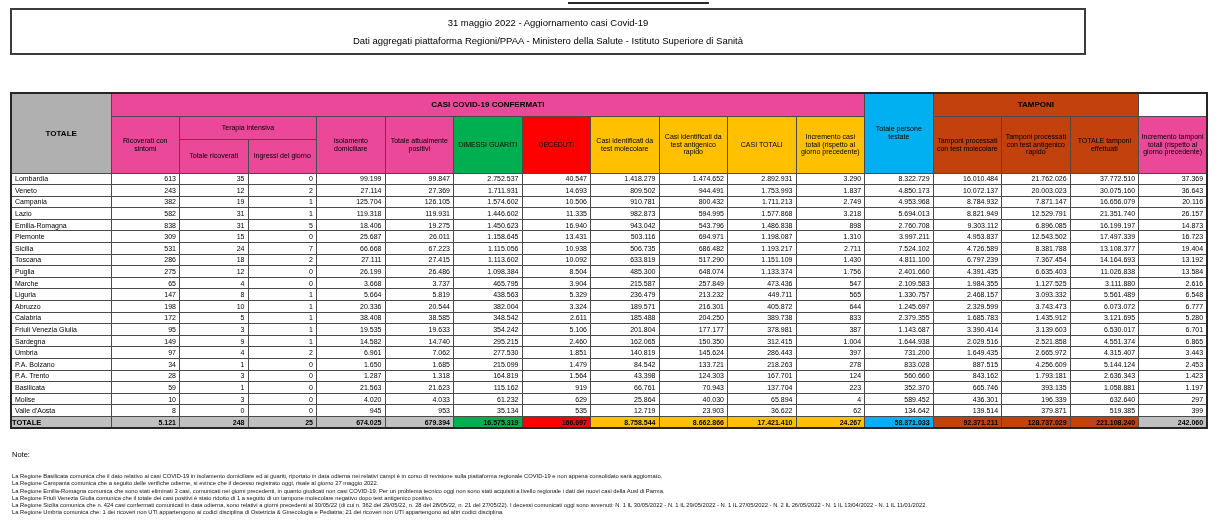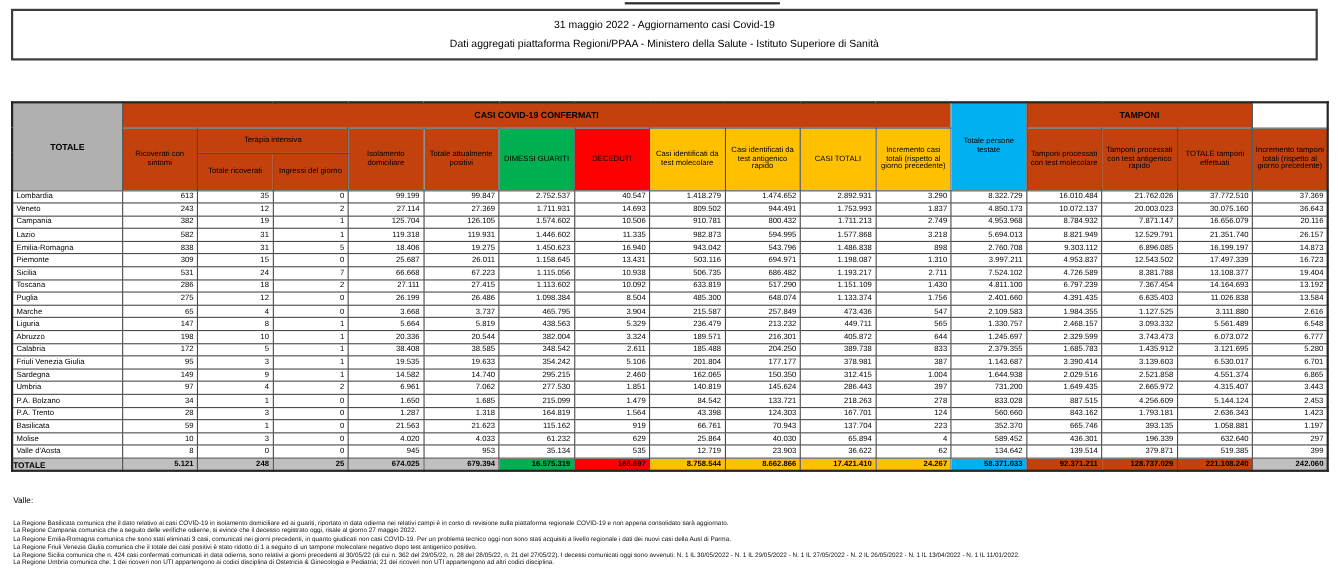--- a/index.html
+++ b/index.html
@@ -1,40 +1,40 @@
 <!DOCTYPE html>
 <html><head>
 <meta charset="utf-8">
 <style>
   * { margin:0; padding:0; box-sizing:border-box; }
   body { background:#fff; font-family:"Liberation Sans", sans-serif; color:#000; }
   .page { position:relative; width:1216px; height:527px; background:#fff; overflow:hidden; }
 
   .crop-line { position:absolute; left:568px; top:2px; width:141px; height:2px; background:#2a2a2a; }
 
-  .title-box { position:absolute; left:10px; top:8px; width:1188px; height:47px;
+  .title-box { position:absolute; left:10px; top:8px; width:1076px; height:47px;
     border:2px solid #3c3c3c; display:flex; flex-direction:column; justify-content:space-evenly;
     text-align:center; font-size:9.5px; }
 
   table.covid { position:absolute; left:10px; top:92px; width:1196px;
     border-collapse:collapse; table-layout:fixed; border:2px solid #262626; }
   table.covid td, table.covid th { border:1px solid #4a4a4a; overflow:hidden; }
 
   tr.h-band  { height:23px; }
   tr.h-sub1  { height:23px; }
   tr.h-sub2  { height:34px; }
   tbody.t-data tr { height:11.6px; }
   tr.t-total { height:17px; }
 
   .hd { font-size:7px; font-weight:400; text-align:center; vertical-align:middle; line-height:1.12; padding:1px; }
   .hd-band { font-size:8px; font-weight:700; text-align:center; vertical-align:middle; }
   .hd-regione { font-size:8px; font-weight:700; text-align:center; vertical-align:middle; }
 
   .c-regione { background:#B0B0B0; }
-  .c-band    { background:#c2410c; }
+  .c-band    { background:#ec4899; }
   .c-green   { background:#00B050; }
   .c-red     { background:#FF0000; }
   .c-yellow  { background:#FFC000; }
   .c-cyan    { background:#00B0F0; }
   .c-blue    { background:#c2410c; }
   .c-grey    { background:#C0C0C0; }
   .c-white   { background:#FFFFFF; }
 
   td.region { font-size:7px; text-align:left; padding-left:3px; vertical-align:middle; white-space:nowrap; }
   td.num    { font-size:7px; text-align:right; padding-right:3px; vertical-align:middle; white-space:nowrap; }
@@ -522,21 +522,21 @@
           <td class="num c-cyan">58.371.033</td>
           <td class="num c-blue">92.371.211</td>
           <td class="num c-blue">128.737.029</td>
           <td class="num c-blue">221.108.240</td>
           <td class="num c-grey">242.060</td>
         </tr>
       </tbody>
   </table>
 
   <div class="notes">
-    <div class="notes-heading">Valle:</div>
+    <div class="notes-heading">Note:</div>
     <div>
         <div class="note-line">La Regione Basilicata comunica che il dato relativo ai casi COVID-19 in isolamento domiciliare ed ai guariti, riportato in data odierna nei relativi campi è in corso di revisione sulla piattaforma regionale COVID-19 e non appena consolidato sarà aggiornato.</div>
         <div class="note-line">La Regione Campania comunica che a seguito delle verifiche odierne, si evince che il decesso registrato oggi, risale al giorno 27 maggio 2022.</div>
         <div class="note-line">La Regione Emilia-Romagna  comunica che sono stati eliminati 3 casi, comunicati nei giorni precedenti, in quanto giudicati non casi COVID-19. Per un problema tecnico oggi non sono stati acquisiti a livello regionale i dati dei nuovi casi della Ausl di Parma.</div>
         <div class="note-line">La Regione Friuli Venezia Giulia comunica che il totale dei casi positivi è stato ridotto di 1 a seguito di un tampone molecolare negativo dopo test antigenico positivo.</div>
         <div class="note-line">La Regione Sicilia comunica che n. 424 casi confermati comunicati in data odierna, sono relativi a giorni precedenti al 30/05/22 (di cui n. 362 del 29/05/22, n. 28 del 28/05/22, n. 21 del 27/05/22). I decessi comunicati oggi sono avvenuti: N. 1 IL 30/05/2022 - N. 1 IL 29/05/2022 - N. 1 IL 27/05/2022 - N. 2 IL 26/05/2022 - N. 1 IL 13/04/2022 - N. 1 IL 11/01/2022.</div>
         <div class="note-line">La Regione Umbria comunica che: 1 dei ricoveri non UTI appartengono ai codici disciplina di Ostetricia &amp; Ginecologia e Pediatria; 21 dei ricoveri non UTI appartengono ad altri codici disciplina.</div>
       </div>
   </div>
 

